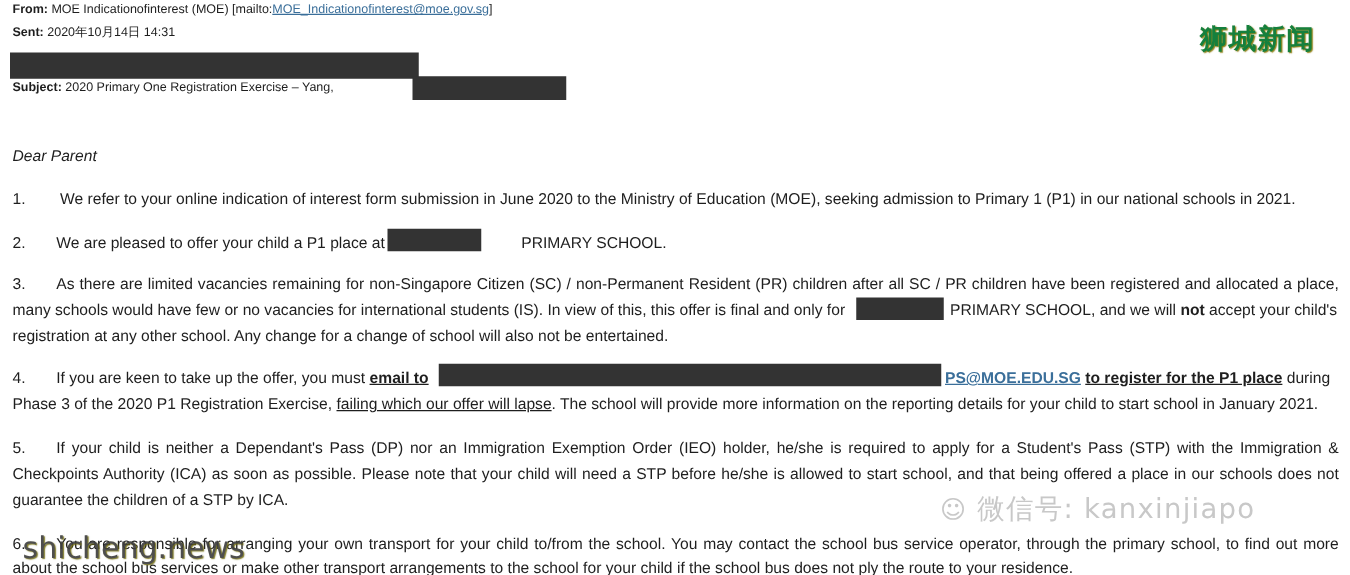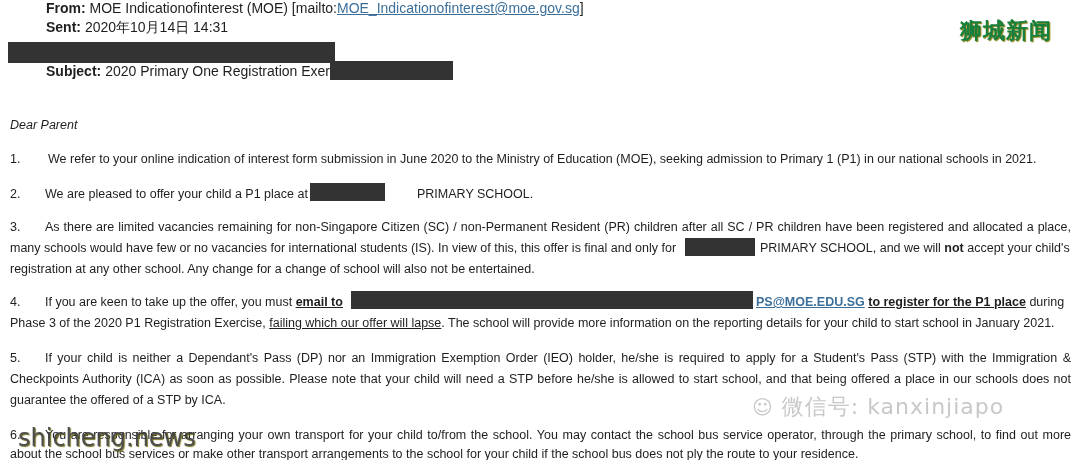--- a/index.html
+++ b/index.html
@@ -2,21 +2,21 @@
 <html><head>
 <meta charset="utf-8">
 <style>
   html, body { margin:0; padding:0; }
   body {
     width:1080px; height:460px; overflow:hidden; position:relative;
     background:#ffffff; color:#1e1e1e;
     font-family:"Liberation Sans", sans-serif; font-size:12.5px;
   }
   .line { position:absolute; white-space:nowrap; line-height:16px; }
-  .hdr { font-size:14px;margin-left:36px; }
+  .hdr { font-size:10px; }
   b { font-weight:bold; }
   .link { color:#3b6f9a; text-decoration:underline; }
   .u { text-decoration:underline; }
   .bu { font-weight:bold; text-decoration:underline; }
   .redact { position:absolute; background:#333333; }
   .num { position:absolute; }
   .just { text-align:justify; text-align-last:justify; }
   .wm-top {
     position:absolute; left:960px; top:16px; font-size:22px; font-weight:bold;
     color:#15803d; text-shadow:1px 1px 1px #8a7d10; font-family:"DejaVu Sans", sans-serif;
@@ -80,21 +80,21 @@
 <div class="line" style="left:756px; top:294px;">
   <span class="link" style="font-weight:bold;">PS@MOE.EDU.SG</span>
   <span class="bu">to register for the P1 place</span>
   <span>during</span>
 </div>
 <div class="line" style="left:10px; top:315px;"><span>Phase 3 of the 2020 P1 Registration Exercise,</span> <span class="u">failing which our offer will lapse</span><span>. The school will provide more information on the reporting details for your child to start school in January 2021.</span></div>
 
 <span class="num line" style="left:10px; top:350px;">5.</span>
 <div class="line just" style="left:45px; top:350px; width:1026px;">If your child is neither a Dependant's Pass (DP) nor an Immigration Exemption Order (IEO) holder, he/she is required to apply for a Student's Pass (STP) with the Immigration &amp;</div>
 <div class="line just" style="left:10px; top:371px; width:1061px;">Checkpoints Authority (ICA) as soon as possible. Please note that your child will need a STP before he/she is allowed to start school, and that being offered a place in our schools does not</div>
-<div class="line" style="left:10px; top:392px;">guarantee the offered of a STP by ICA.</div>
+<div class="line" style="left:10px; top:392px;">guarantee the children of a STP by ICA.</div>
 
 <span class="num line" style="left:10px; top:427px;">6.</span>
 <div class="line just" style="left:45px; top:427px; width:1026px;">You are responsible for arranging your own transport for your child to/from the school. You may contact the school bus service operator, through the primary school, to find out more</div>
 <div class="line" style="left:10px; top:446px;">about the school bus services or make other transport arrangements to the school for your child if the school bus does not ply the route to your residence.</div>
 
 <div class="wm-top">狮城新闻</div>
 <div class="wm-wechat">
   <span style="font-size:20px;">☺</span>
   <span>微信号: kanxinjiapo</span>
 </div>

